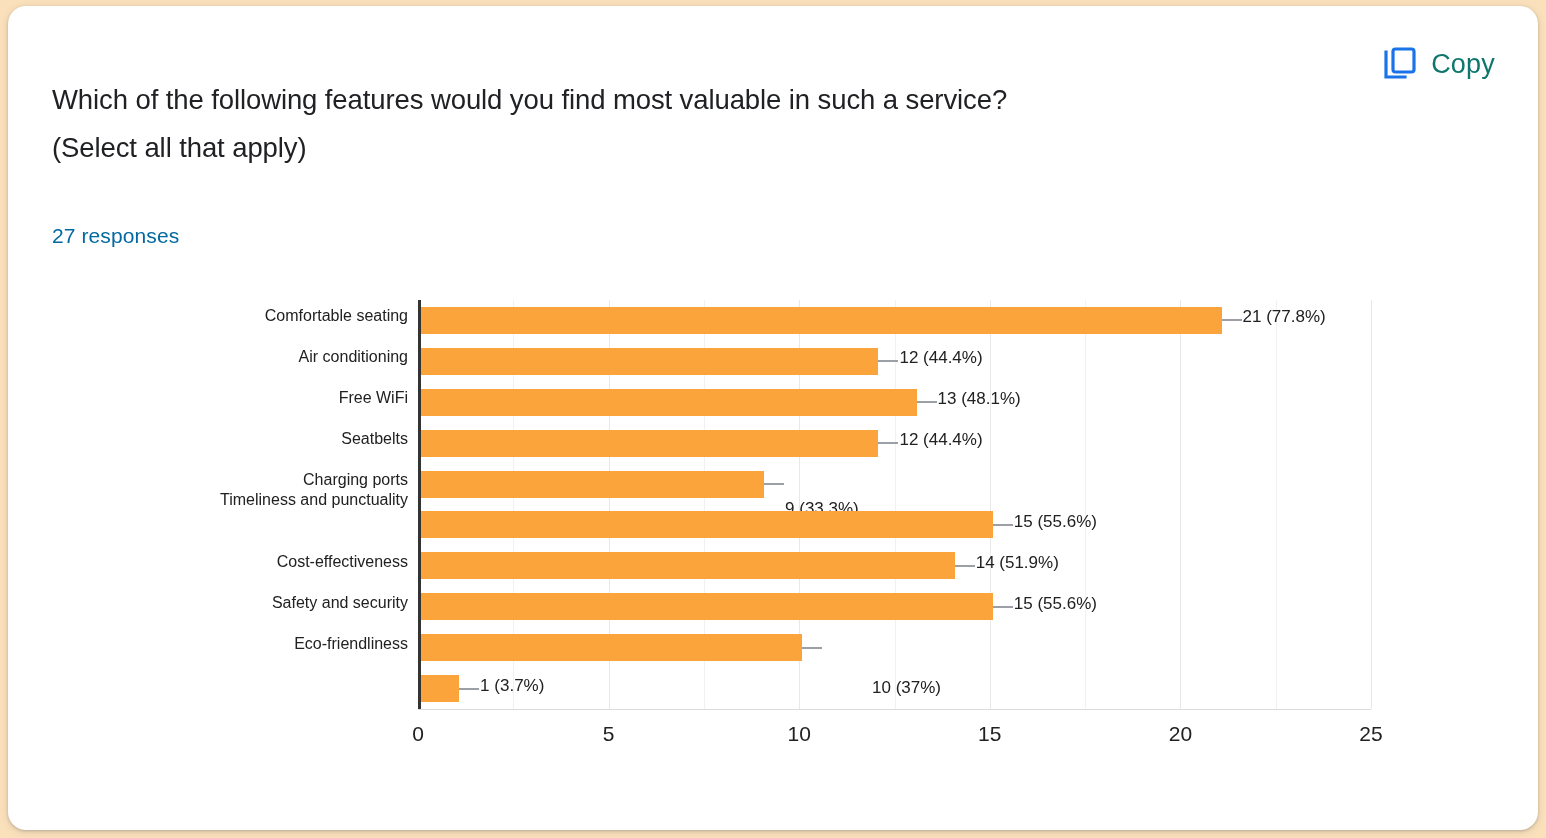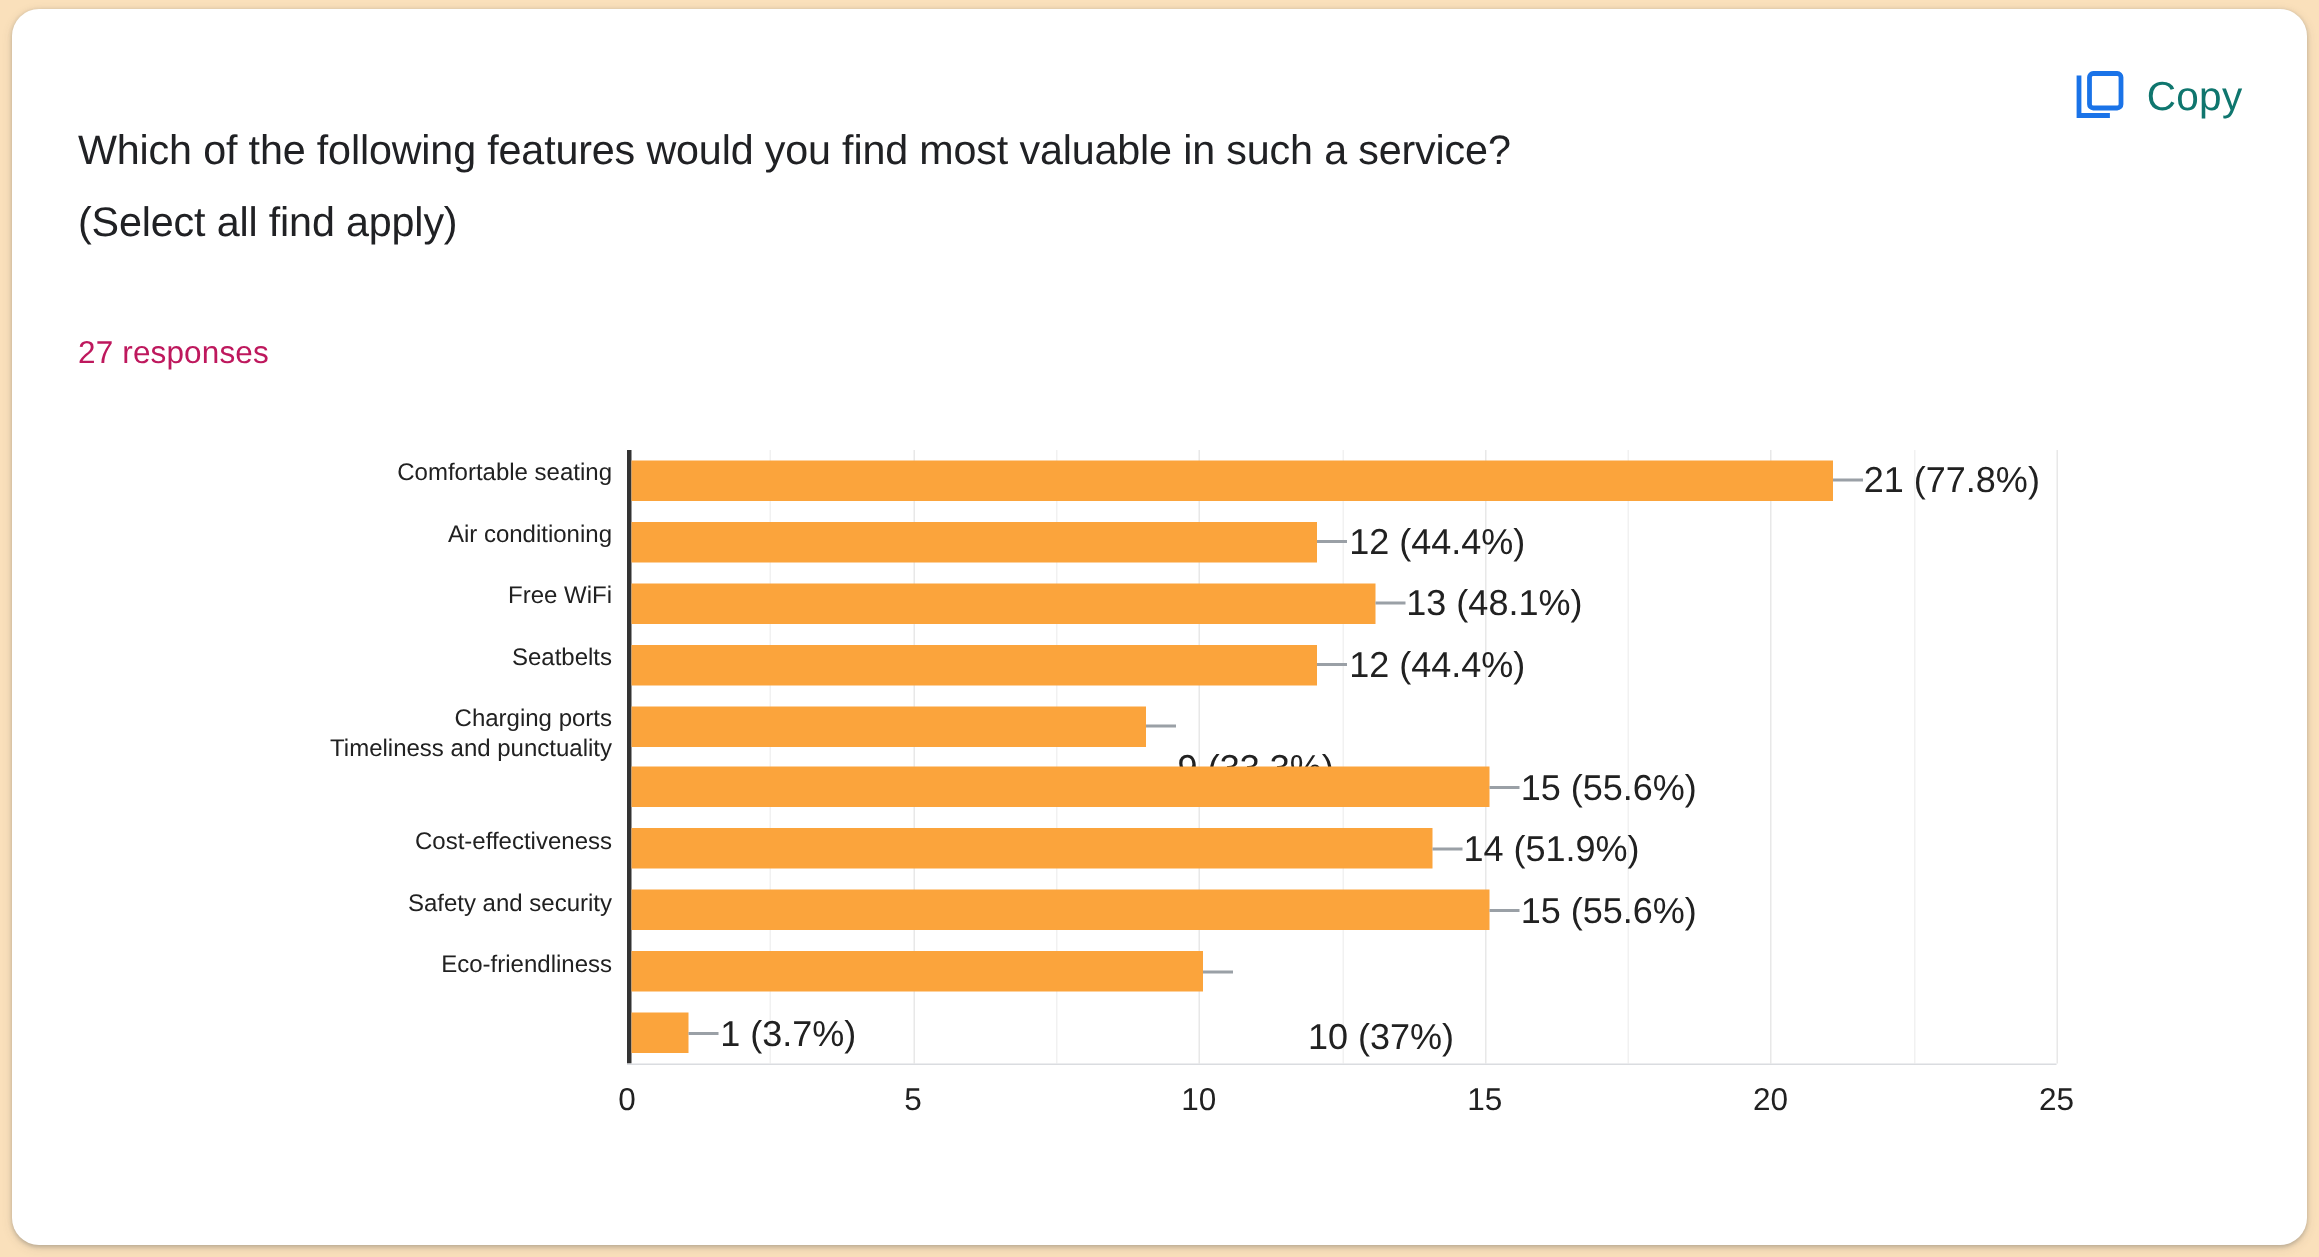--- a/index.html
+++ b/index.html
@@ -58,21 +58,21 @@
     letter-spacing: -0.1px;
   }
   #question .line { display:block; white-space: pre; }
 
   
   #responses {
     position: absolute;
     left: 44px;
     top: 218px;
     font-size: 21px;
-    color: #be185d;
+    color: #0369a1;
     letter-spacing: .1px;
   }
 
   
   #chart {
     position: absolute;
     left: 0;
     top: 0;
     width: 1530px;
     height: 824px;
@@ -124,21 +124,21 @@
   .tick-label {
     position: absolute;
     top: 716px;
     font-size: 21px;
     color: #212121;
     transform: translateX(-50%);
     letter-spacing: 0;
   }
   .value-label {
     position: absolute;
-    font-size: 24px;
+    font-size: 17px;
     color: #212121;
     white-space: nowrap;
     letter-spacing: 0;
   }
   .leader {
     position: absolute;
     height: 2px;
     width: 20px;
     background: #9AA0A6;
   }
@@ -153,21 +153,21 @@
       <svg id="copy-icon" viewBox="0 0 34 36" fill="none" xmlns="http://www.w3.org/2000/svg">
         <path d="M3 6 L3 31 L22 31" stroke="#1A73E8" stroke-width="3.2" stroke-linecap="square" fill="none"></path>
         <rect x="10" y="3" width="21" height="23" rx="2.5" stroke="#1A73E8" stroke-width="3.2" fill="#ffffff"></rect>
       </svg>
     </span>
     <span id="copy-label">Copy</span>
   </div>
 
   <div id="question">
     <span class="line">Which of the following features would you find most valuable in such a service?</span>
-    <span class="line">(Select all find apply)</span>
+    <span class="line">(Select all that apply)</span>
   </div>
 
   <div id="responses">27 responses</div>
 
   <div id="chart">
     <div id="gridlines">
         <div class="gridline major" style="left: 410px;"></div>
         <div class="gridline" style="left: 505.3px;"></div>
         <div class="gridline major" style="left: 600.6px;"></div>
         <div class="gridline" style="left: 695.9px;"></div>

